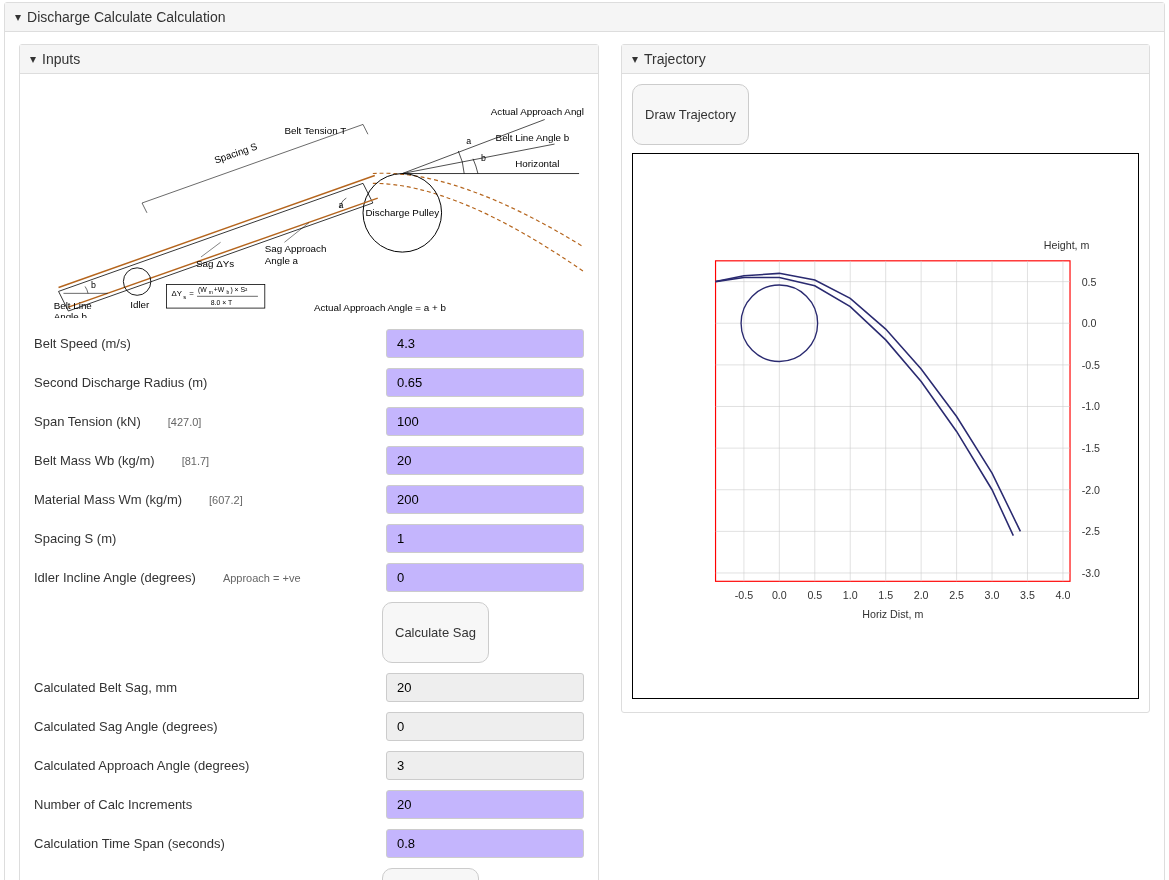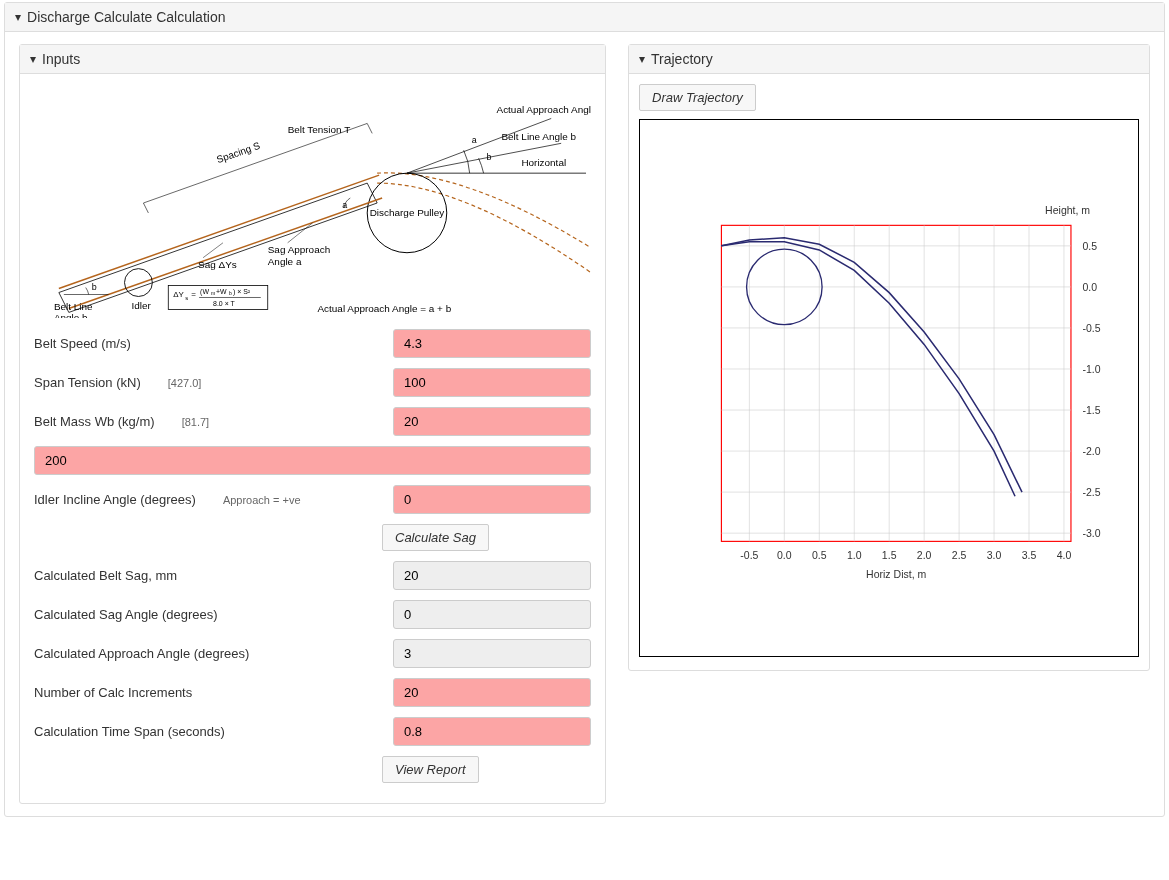--- a/index.html
+++ b/index.html
@@ -43,21 +43,21 @@
   .col-left { flex: 1 1 580px; }
   .col-right { flex: 1 1 540px; }
   .diagram-box {
     width: 100%;
     padding: 4px 0 8px 0;
   }
   .form-row {
     display: flex;
     align-items: center;
     margin-bottom: 10px;
-    gap: 19px;
+    gap: 12px;
   }
   .form-label {
     flex: 0 0 340px;
     font-size: 13px;
     color: #333;
     display: flex;
     align-items: baseline;
     gap: 8px;
     white-space: nowrap;
   }
@@ -65,43 +65,42 @@
     font-size: 11px;
     color: #666;
     margin-left: 19px;
   }
   .form-input {
     flex: 1 1 auto;
     padding: 6px 10px;
     border: 1px solid #ccc;
     border-radius: 3px;
     font-size: 13px;
-    background: #fca5a5;
+    background: #c4b5fd;
     min-width: 0;
   }
   .form-input[readonly] {
     background: #eee;
   }
   .form-button-row {
     display: flex;
     margin-bottom: 10px;
     gap: 8px;
   }
   .form-button-row .spacer {
     flex: 0 0 340px;
   }
   .btn {
-    padding: 5px 12px;
+    padding: 22px 12px;
     border: 1px solid #ccc;
-    border-radius: 2px;
+    border-radius: 10px;
     background: #f7f7f7;
     font-size: 13px;
     color: #333;
     cursor: pointer;
-    font-style: italic;
   }
   .traj-body {
     padding: 10px;
   }
   .traj-canvas {
     border: 1px solid #000;
     margin-top: 8px;
     background: #fff;
     width: 100%;
   }
@@ -201,34 +200,50 @@
           </div>
 
           <div class="form-row">
             <div class="form-label">
                 <span>Belt Speed (m/s)</span>
               </div>
             <input class="form-input" value="4.3" style="">
           </div>
           <div class="form-row">
             <div class="form-label">
+                <span>Second Discharge Radius (m)</span>
+              </div>
+            <input class="form-input" value="0.65" style="">
+          </div>
+          <div class="form-row">
+            <div class="form-label">
               <span>Span Tension (kN)</span>
               <span class="label-hint">[427.0]</span>
             </div>
             <input class="form-input" value="100" style="">
           </div>
           <div class="form-row">
             <div class="form-label">
               <span>Belt Mass Wb (kg/m)</span>
               <span class="label-hint">[81.7]</span>
             </div>
             <input class="form-input" value="20" style="">
           </div>
           <div class="form-row">
+            <div class="form-label">
+              <span>Material Mass Wm (kg/m)</span>
+              <span class="label-hint">[607.2]</span>
+            </div>
             <input class="form-input" value="200" style="">
+          </div>
+          <div class="form-row">
+            <div class="form-label">
+                <span>Spacing S (m)</span>
+              </div>
+            <input class="form-input" value="1" style="">
           </div>
           <div class="form-row">
             <div class="form-label">
               <span>Idler Incline Angle (degrees)</span>
               <span class="label-hint">Approach = +ve</span>
             </div>
             <input class="form-input" value="0" style="">
           </div>
 
           <div class="form-button-row">

